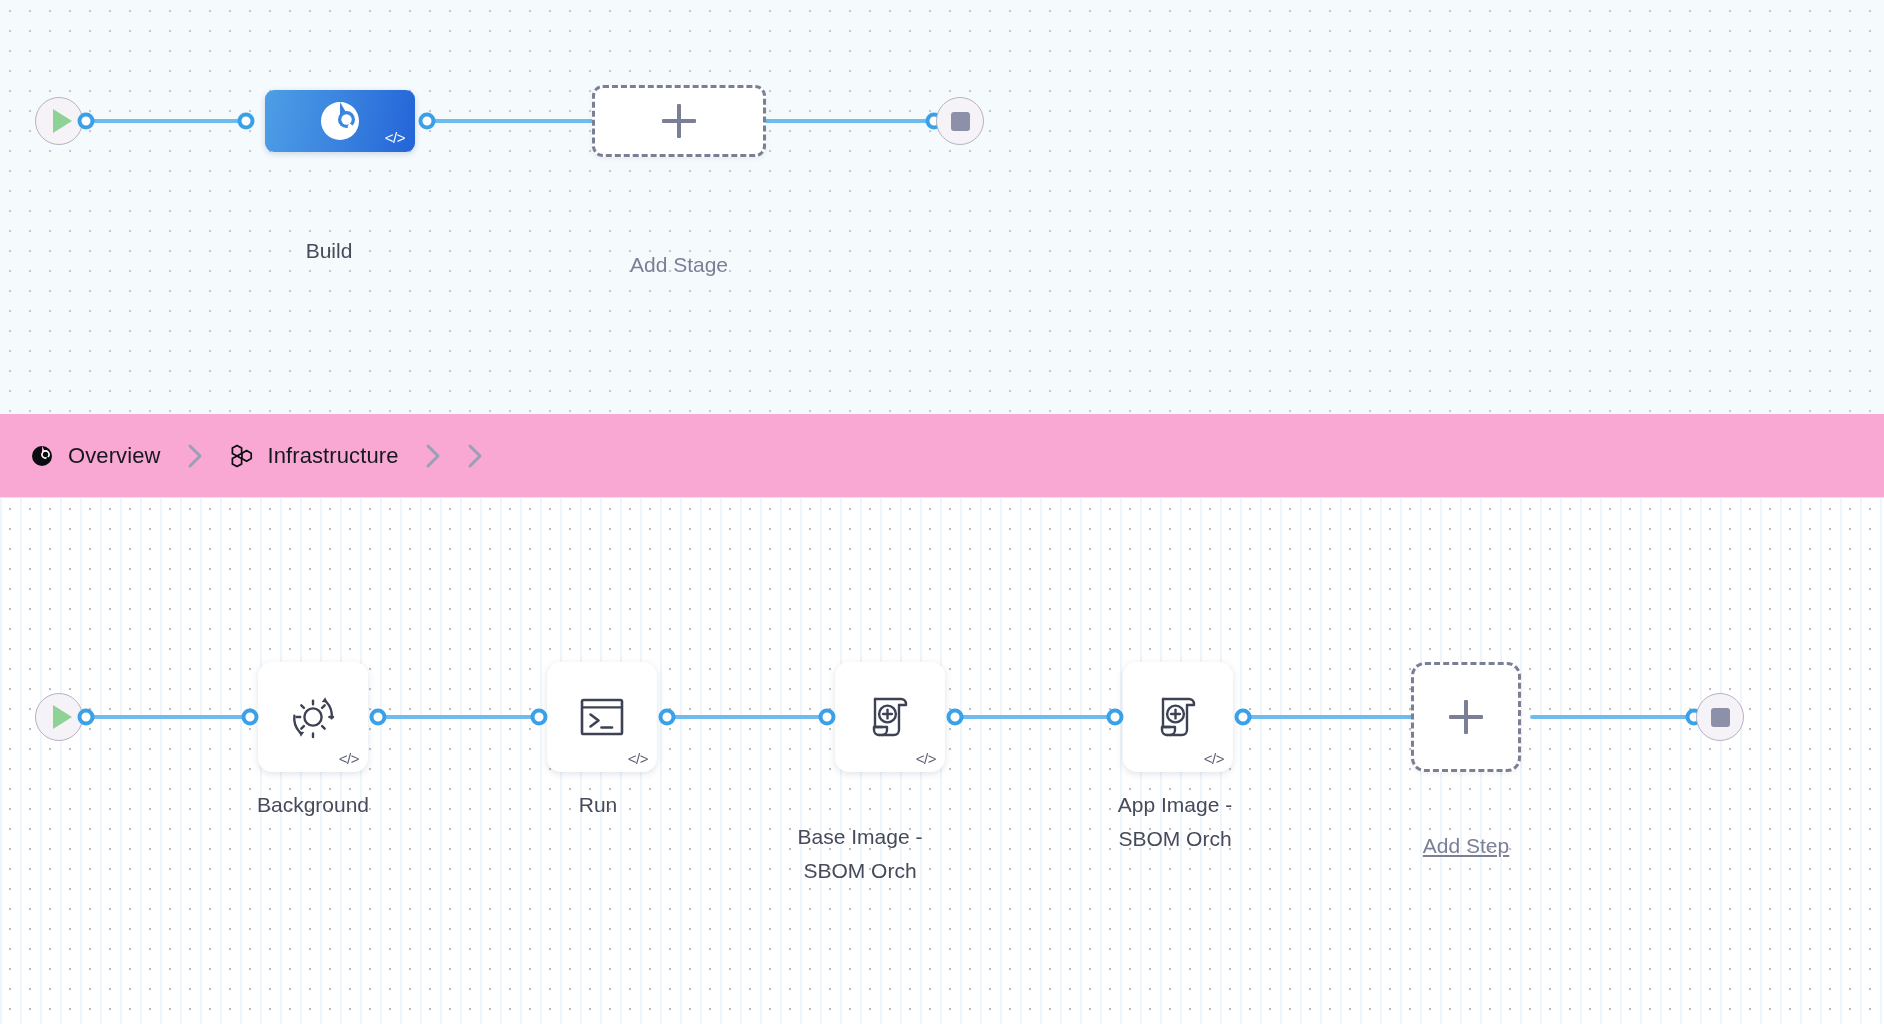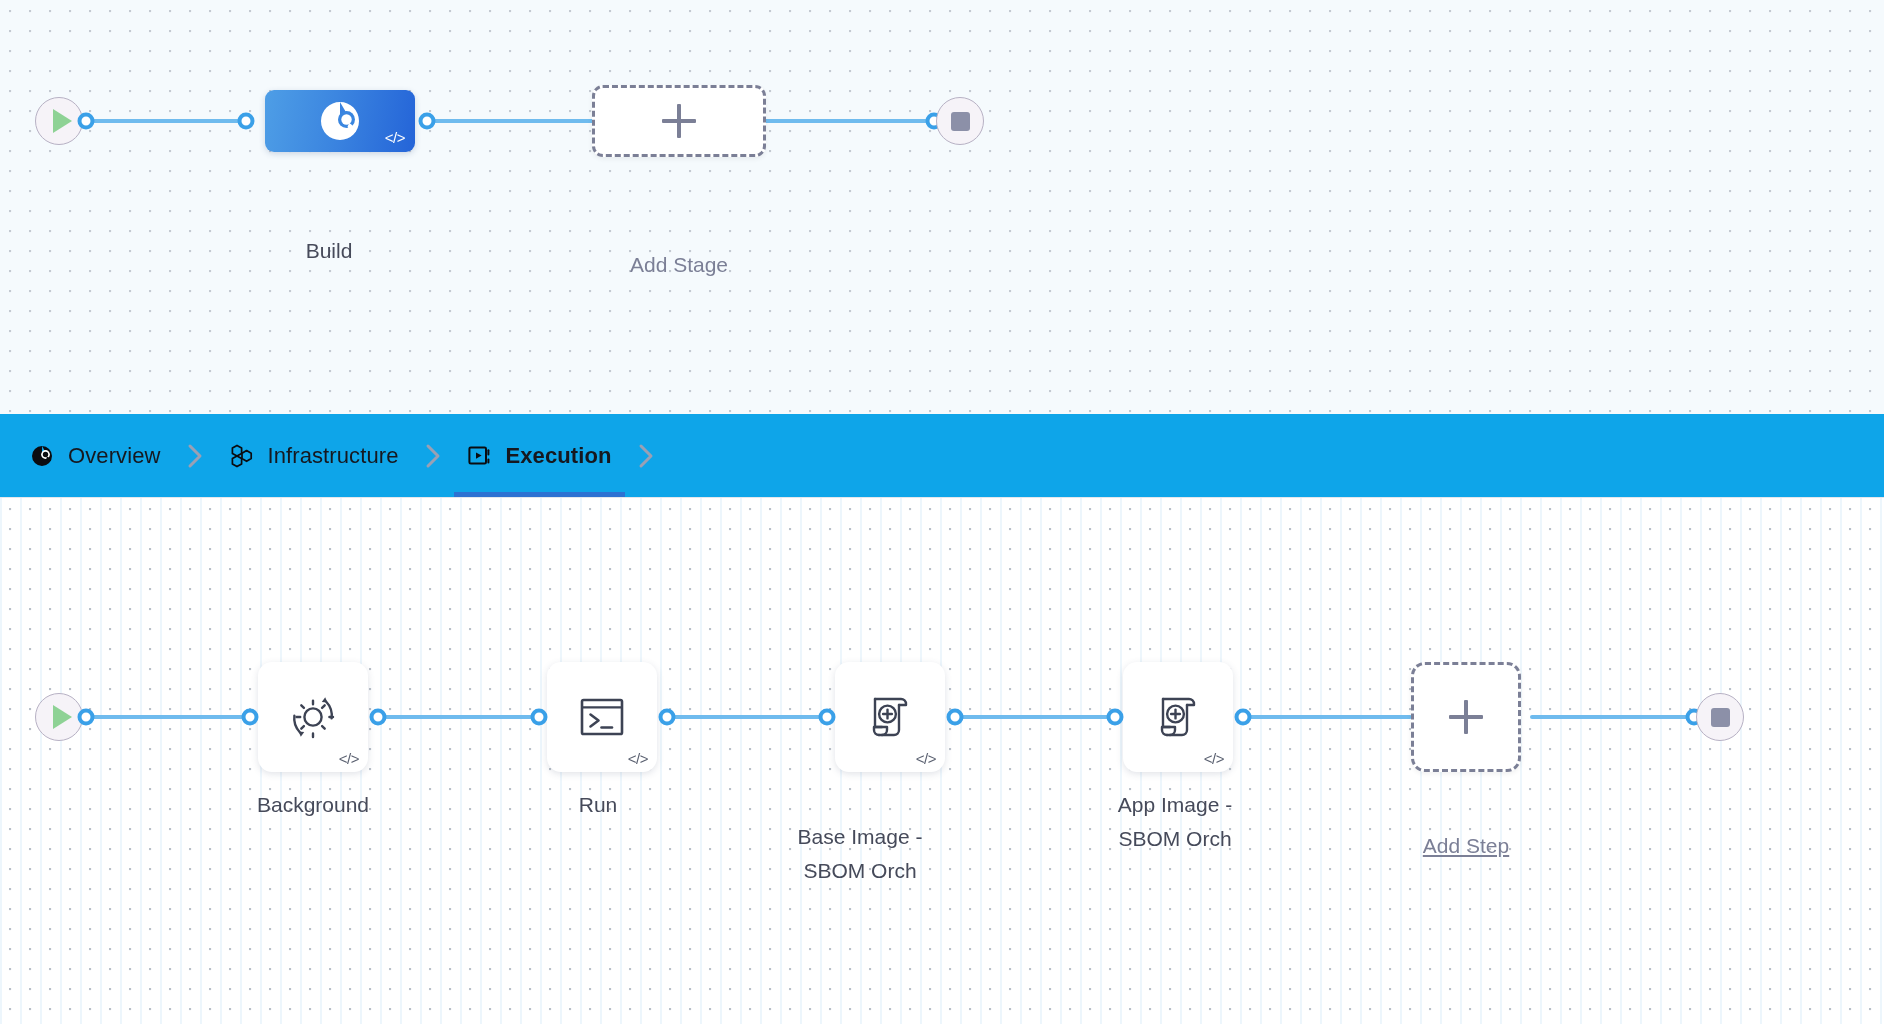--- a/index.html
+++ b/index.html
@@ -29,21 +29,21 @@
       radial-gradient(circle at 1px 1px, #c3c9d1 1.4px, transparent 1.6px);
     background-size: 20px 20px;
     background-position: 9px 10px;
     overflow: hidden;
   }
 
   
   .tab-bar {
     position: relative;
     height: 84px;
-    background: #0ea5e9;
+    background: #f9a8d4;
     border-bottom: 1px solid #e4e7ec;
     display: flex;
     align-items: center;
     padding-left: 16px;
     flex: none;
   }
 
   .tab {
     display: flex;
     align-items: center;
@@ -289,31 +289,20 @@
       </span>
       <span class="tab-label">Infrastructure</span>
     </div>
 
     <div class="tab-sep">
       <svg width="22" height="30" viewBox="0 0 22 30">
         <path d="M6 5 L16 15 L6 25" stroke="#9aa0b4" stroke-width="3" fill="none" stroke-linecap="round" stroke-linejoin="round"></path>
       </svg>
     </div>
 
-    <div class="tab active">
-      <span class="tab-icon">
-        <svg width="25" height="25" viewBox="0 0 25 25">
-          <rect x="2.4" y="4.4" width="16.6" height="16.2" rx="1.4" fill="none" stroke="#0b0c10" stroke-width="2"></rect>
-          <path d="M9 9.4 L14.6 12.6 L9 15.8 Z" fill="#0b0c10"></path>
-          <rect x="20.4" y="6.2" width="2" height="6.4" rx="1" fill="#0b0c10"></rect>
-          <rect x="20.4" y="15.6" width="2" height="5" rx="1" fill="#0b0c10"></rect>
-        </svg>
-      </span>
-      <span class="tab-label">Execution</span>
-    </div>
 
     <div class="tab-sep">
       <svg width="22" height="30" viewBox="0 0 22 30">
         <path d="M6 5 L16 15 L6 25" stroke="#9aa0b4" stroke-width="3" fill="none" stroke-linecap="round" stroke-linejoin="round"></path>
       </svg>
     </div>
 
   </div>
 
   <div class="step-canvas">

